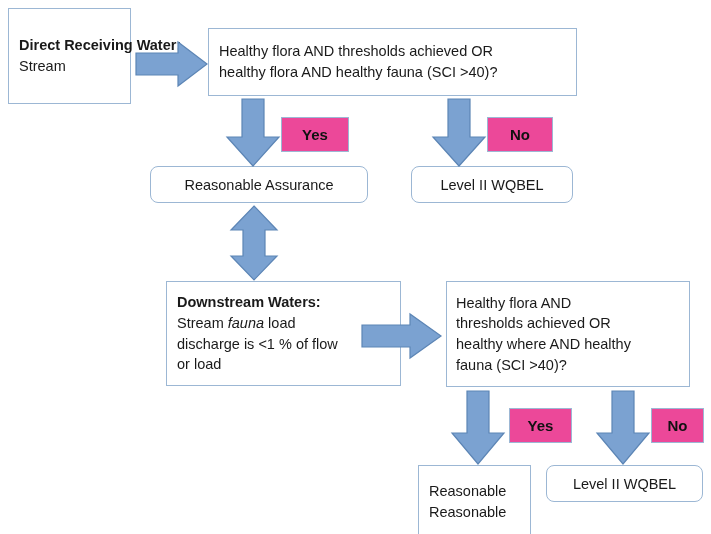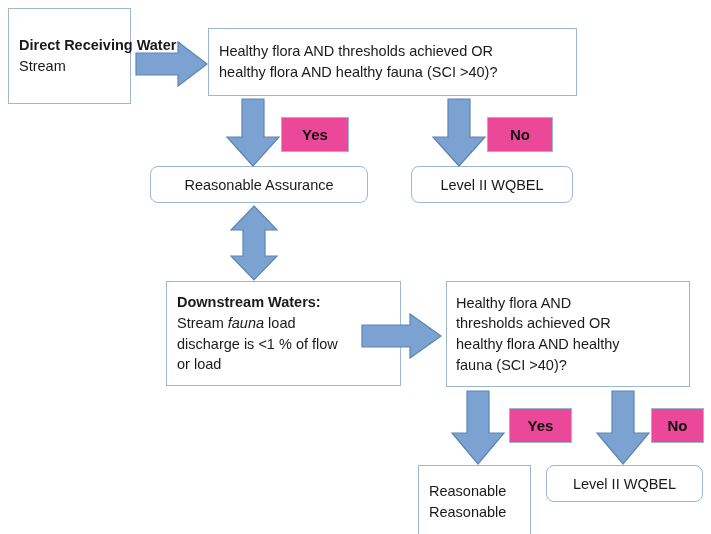--- a/index.html
+++ b/index.html
@@ -116,21 +116,21 @@
 
   <div class="arrow" style="left:362px; top:312px; width:80px; height:48px;">
     <svg width="80" height="48" viewBox="0 0 80 48">
       <polygon points="0,13 48,13 48,2 79,24 48,46 48,35 0,35" fill="#7BA2D1" stroke="#5C85B5" stroke-width="1.2"></polygon>
     </svg>
   </div>
 
   <div class="box" style="left:446px; top:281px; width:244px; height:106px;padding-left:9px;">
     <div>Healthy flora AND</div>
     <div>thresholds achieved OR</div>
-    <div>healthy flora AND healthy</div>
+    <div>healthy where AND healthy</div>
     <div>fauna (SCI &gt;40)?</div>
   </div>
 
   <div class="arrow" style="left:450px; top:391px; width:56px; height:74px;">
     <svg width="56" height="74" viewBox="0 0 56 74">
       <polygon points="17,0 39,0 39,42 54,42 28,73 2,42 17,42" fill="#7BA2D1" stroke="#5C85B5" stroke-width="1.2"></polygon>
     </svg>
   </div>
 
   <div class="label-box" style="left:509px; top:408px; width:63px; height:35px;">

